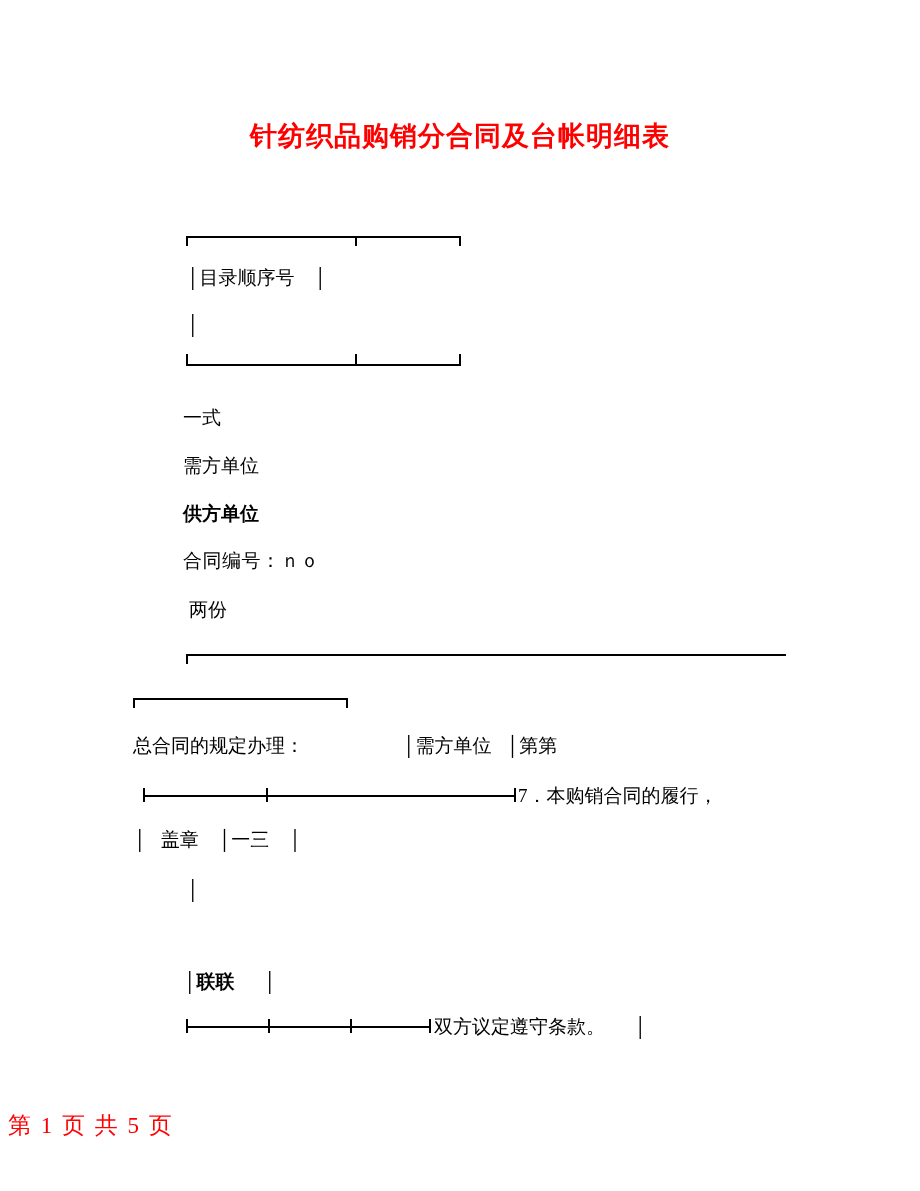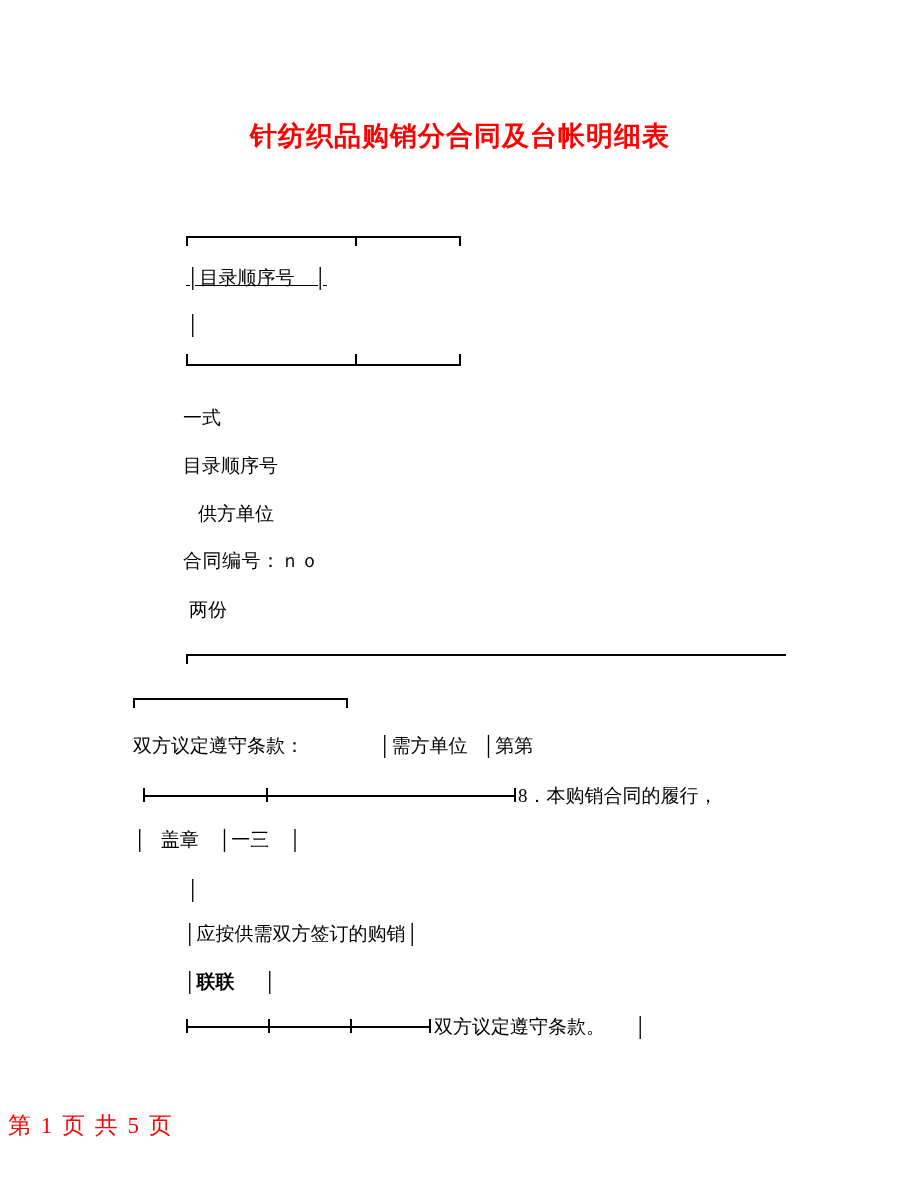--- a/index.html
+++ b/index.html
@@ -79,63 +79,62 @@
 
 <div class="page">
 
   <div class="doc-title">针纺织品购销分合同及台帐明细表</div>
 
   <div class="hr" style="top:236px; left:186px; width:275px;"></div>
   <div class="tick" style="top:236px; left:186px; height:10px;"></div>
   <div class="tick" style="top:236px; left:355px; height:10px;"></div>
   <div class="tick" style="top:236px; left:459px; height:10px;"></div>
 
-  <div class="ln" style="top:268px; left:186px;text-decoration:underline;">│目录顺序号    │</div>
+  <div class="ln" style="top:268px; left:186px;">│目录顺序号    │</div>
 
   <div class="ln" style="top:315px; left:186px;">│</div>
 
   <div class="hr" style="top:364px; left:186px; width:275px;"></div>
   <div class="tick" style="top:354px; left:186px; height:10px;"></div>
   <div class="tick" style="top:354px; left:355px; height:10px;"></div>
   <div class="tick" style="top:354px; left:459px; height:10px;"></div>
 
   <div class="ln" style="top:408px; left:183px;">一式</div>
 
-  <div class="ln" style="top:456px; left:183px;">目录顺序号</div>
+  <div class="ln" style="top:456px; left:183px;">需方单位</div>
 
-  <div class="ln" style="top:504px; left:198px;">供方单位</div>
+  <div class="ln" style="top:504px; left:183px;font-weight:bold;">供方单位</div>
 
   <div class="ln mono-ish" style="top:552px; left:183px;font-family:Liberation Mono, monospace;">合同编号：ｎｏ</div>
 
   <div class="ln" style="top:600px; left:183px;margin-left:6px;">两份</div>
 
   <div class="hr" style="top:654px; left:186px; width:600px;"></div>
   <div class="tick" style="top:654px; left:186px; height:10px;"></div>
 
 
   <div class="hr" style="top:698px; left:133px; width:215px;"></div>
   <div class="tick" style="top:698px; left:133px; height:10px;"></div>
   <div class="tick" style="top:698px; left:346px; height:10px;"></div>
 
-  <div class="ln" style="top:736px; left:133px;">双方议定遵守条款：</div>
+  <div class="ln" style="top:736px; left:133px;">总合同的规定办理：</div>
 
-  <div class="ln" style="top:736px; left:378px;">│需方单位   │第第</div>
+  <div class="ln" style="top:736px; left:402px;">│需方单位   │第第</div>
 
   <div class="hr" style="top:795px; left:143px; width:373px;"></div>
   <div class="tick" style="top:788px; left:143px; height:14px;"></div>
   <div class="tick" style="top:788px; left:266px; height:14px;"></div>
   <div class="tick" style="top:788px; left:514px; height:14px;"></div>
 
-  <div class="ln" style="top:786px; left:518px;">8．本购销合同的履行，</div>
+  <div class="ln" style="top:786px; left:518px;">7．本购销合同的履行，</div>
 
   <div class="ln" style="top:830px; left:133px;">│   盖章    │一三    │</div>
 
   <div class="ln" style="top:880px; left:186px;">│</div>
 
-  <div class="ln" style="top:924px; left:183px;">│应按供需双方签订的购销│</div>
 
   <div class="ln" style="top:972px; left:183px;font-weight:bold;">│联联      │</div>
 
   <div class="hr" style="top:1026px; left:186px; width:245px;"></div>
   <div class="tick" style="top:1019px; left:186px; height:14px;"></div>
   <div class="tick" style="top:1019px; left:268px; height:14px;"></div>
   <div class="tick" style="top:1019px; left:350px; height:14px;"></div>
   <div class="tick" style="top:1019px; left:429px; height:14px;"></div>
 
   <div class="ln" style="top:1017px; left:434px;">双方议定遵守条款。      │</div>

